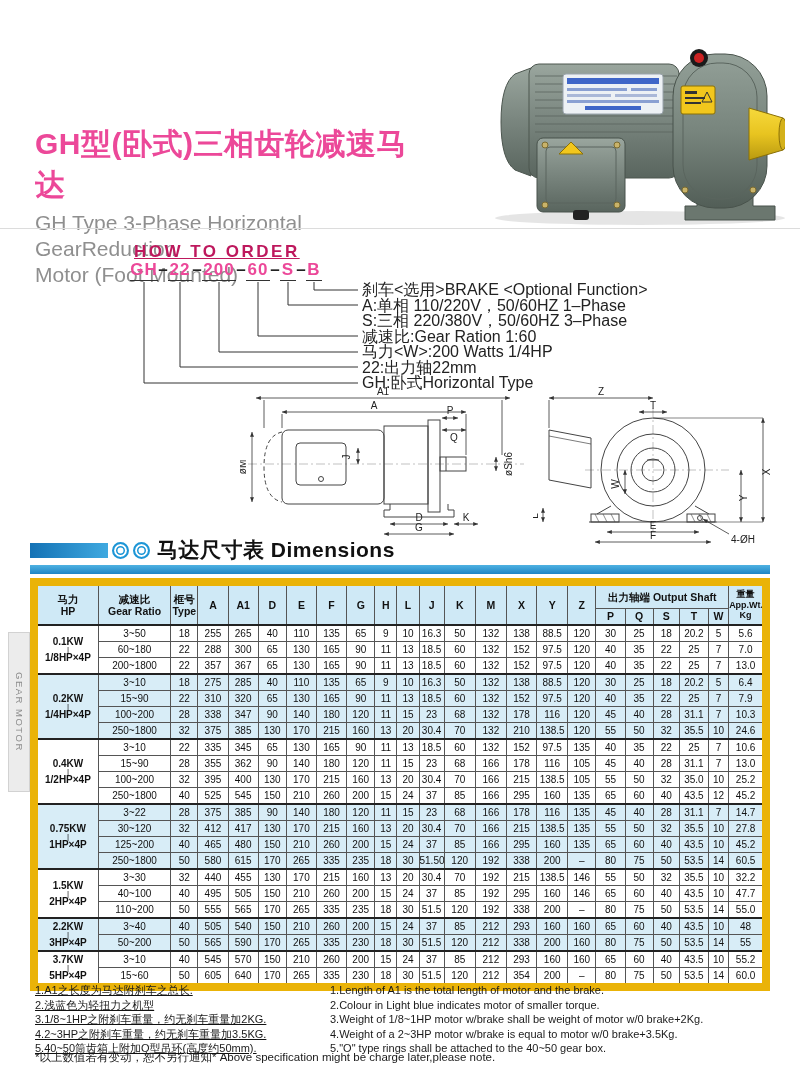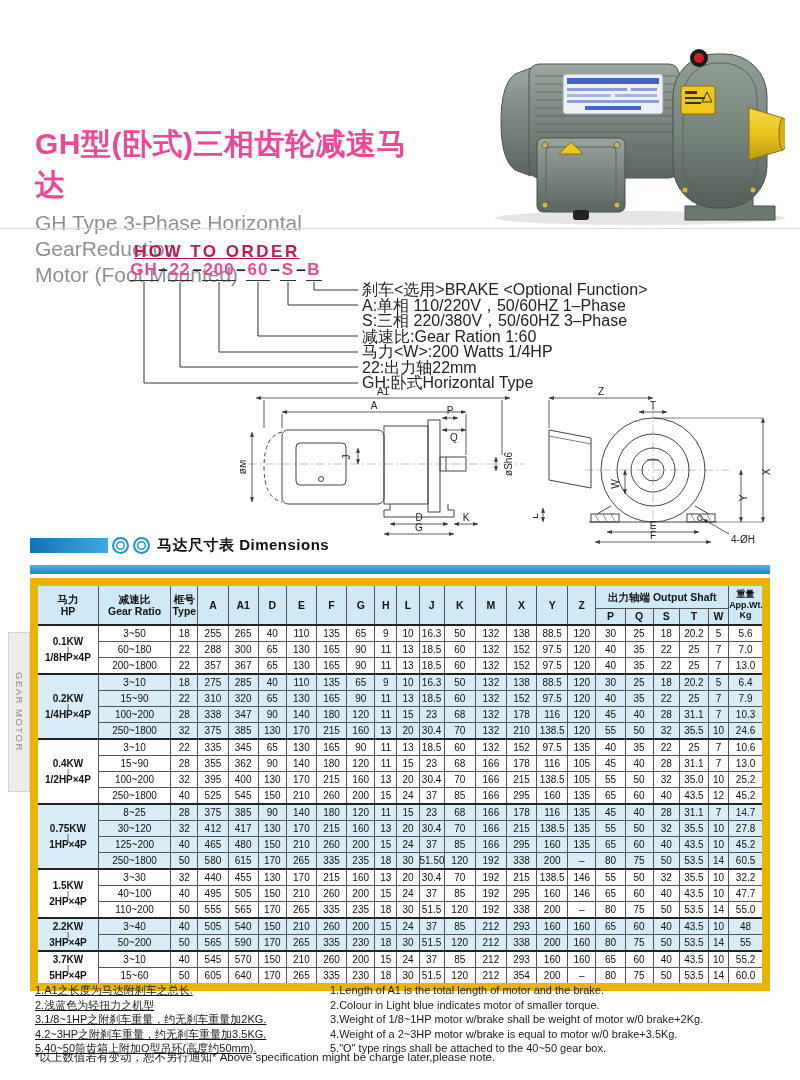--- a/index.html
+++ b/index.html
@@ -34,21 +34,21 @@
 
   
   .drawing{position:absolute;}
   .drawing text{font-size:10px;fill:#222;font-family:"Liberation Sans","DejaVu Sans",sans-serif;}
 
   
   .dim-heading{position:absolute;left:30px;top:536px;display:flex;align-items:center;gap:4px;}
   .dim-bar{width:78px;height:15px;background:linear-gradient(to right,#1472b5,#3fa9e0);}
   .ring-icon{width:13px;height:13px;border:2px solid #1d96d6;border-radius:50%;
     box-shadow:inset 0 0 0 2px #fff, inset 0 0 0 3.5px #1d96d6;}
-  .dim-text{font-size:15px;font-weight:bold;color:#111;margin-left:3px;letter-spacing:0.5px;}
+  .dim-text{font-size:21px;font-weight:bold;color:#111;margin-left:3px;letter-spacing:0.5px;}
   .blue-rule{position:absolute;left:30px;top:565px;width:740px;height:9px;
     background:linear-gradient(to bottom,#4fb2e2,#1e85c6);}
 
   
   .dims-table{position:absolute;left:30px;top:578px;width:740px;border-collapse:collapse;
     table-layout:fixed;border:8px solid #eab308;}
   .dims-table th,.dims-table td{border:1px solid #555;text-align:center;vertical-align:middle;
     padding:0;overflow:hidden;}
   .dims-table thead th{background:#cfe9f6;font-size:10.5px;font-weight:bold;color:#111;line-height:1.15;}
   .dims-table thead .small{font-size:9px;font-weight:bold;}
@@ -629,21 +629,21 @@
           <td>43.5</td>
           <td>12</td>
           <td>45.2</td>
         </tr>
         <tr class="hl group-start">
           <td class="power-cell" rowspan="4">
             <div>0.75KW</div>
             <div class="bar">|</div>
             <div>1HP×4P</div>
           </td>
-          <td class="ratio-cell">8~25</td>
+          <td class="ratio-cell">3~22</td>
           <td>28</td>
           <td>375</td>
           <td>385</td>
           <td>90</td>
           <td>140</td>
           <td>180</td>
           <td>120</td>
           <td>11</td>
           <td>15</td>
           <td>23</td>

